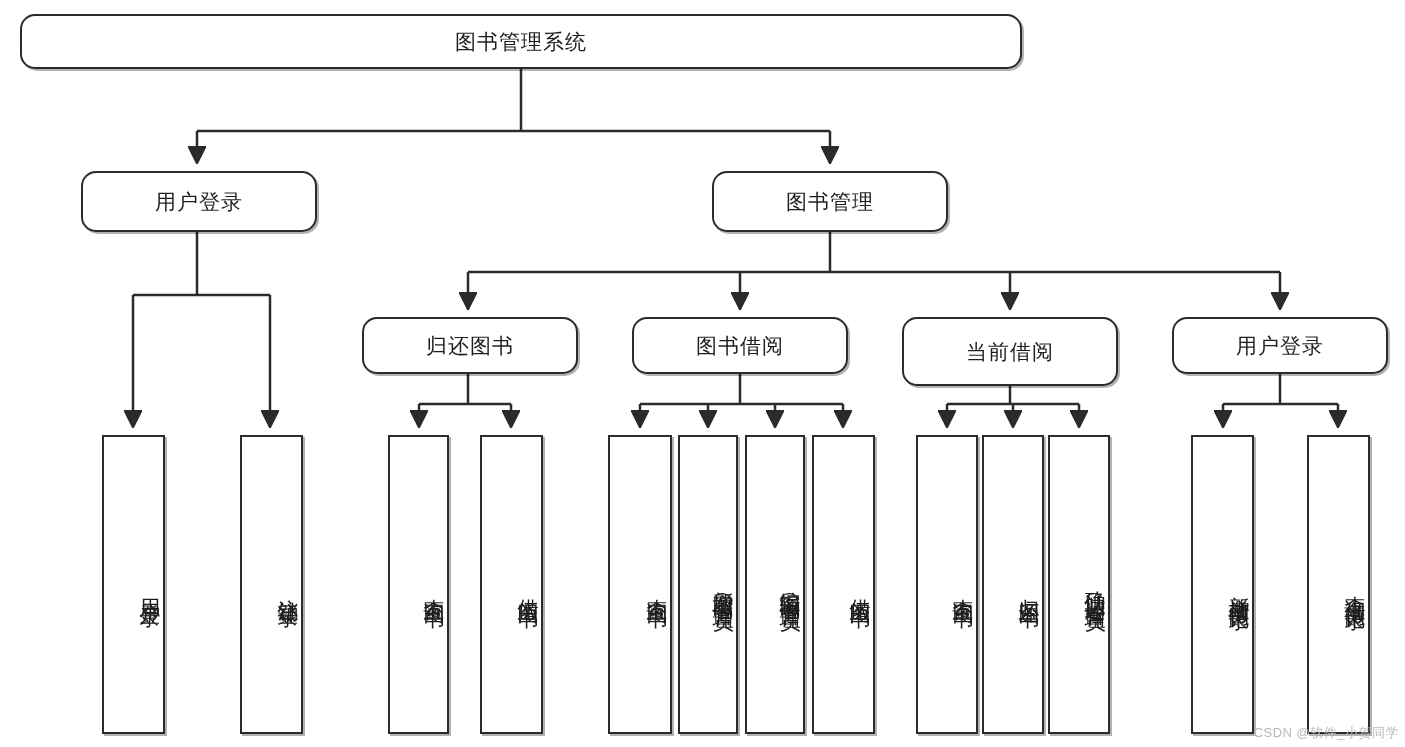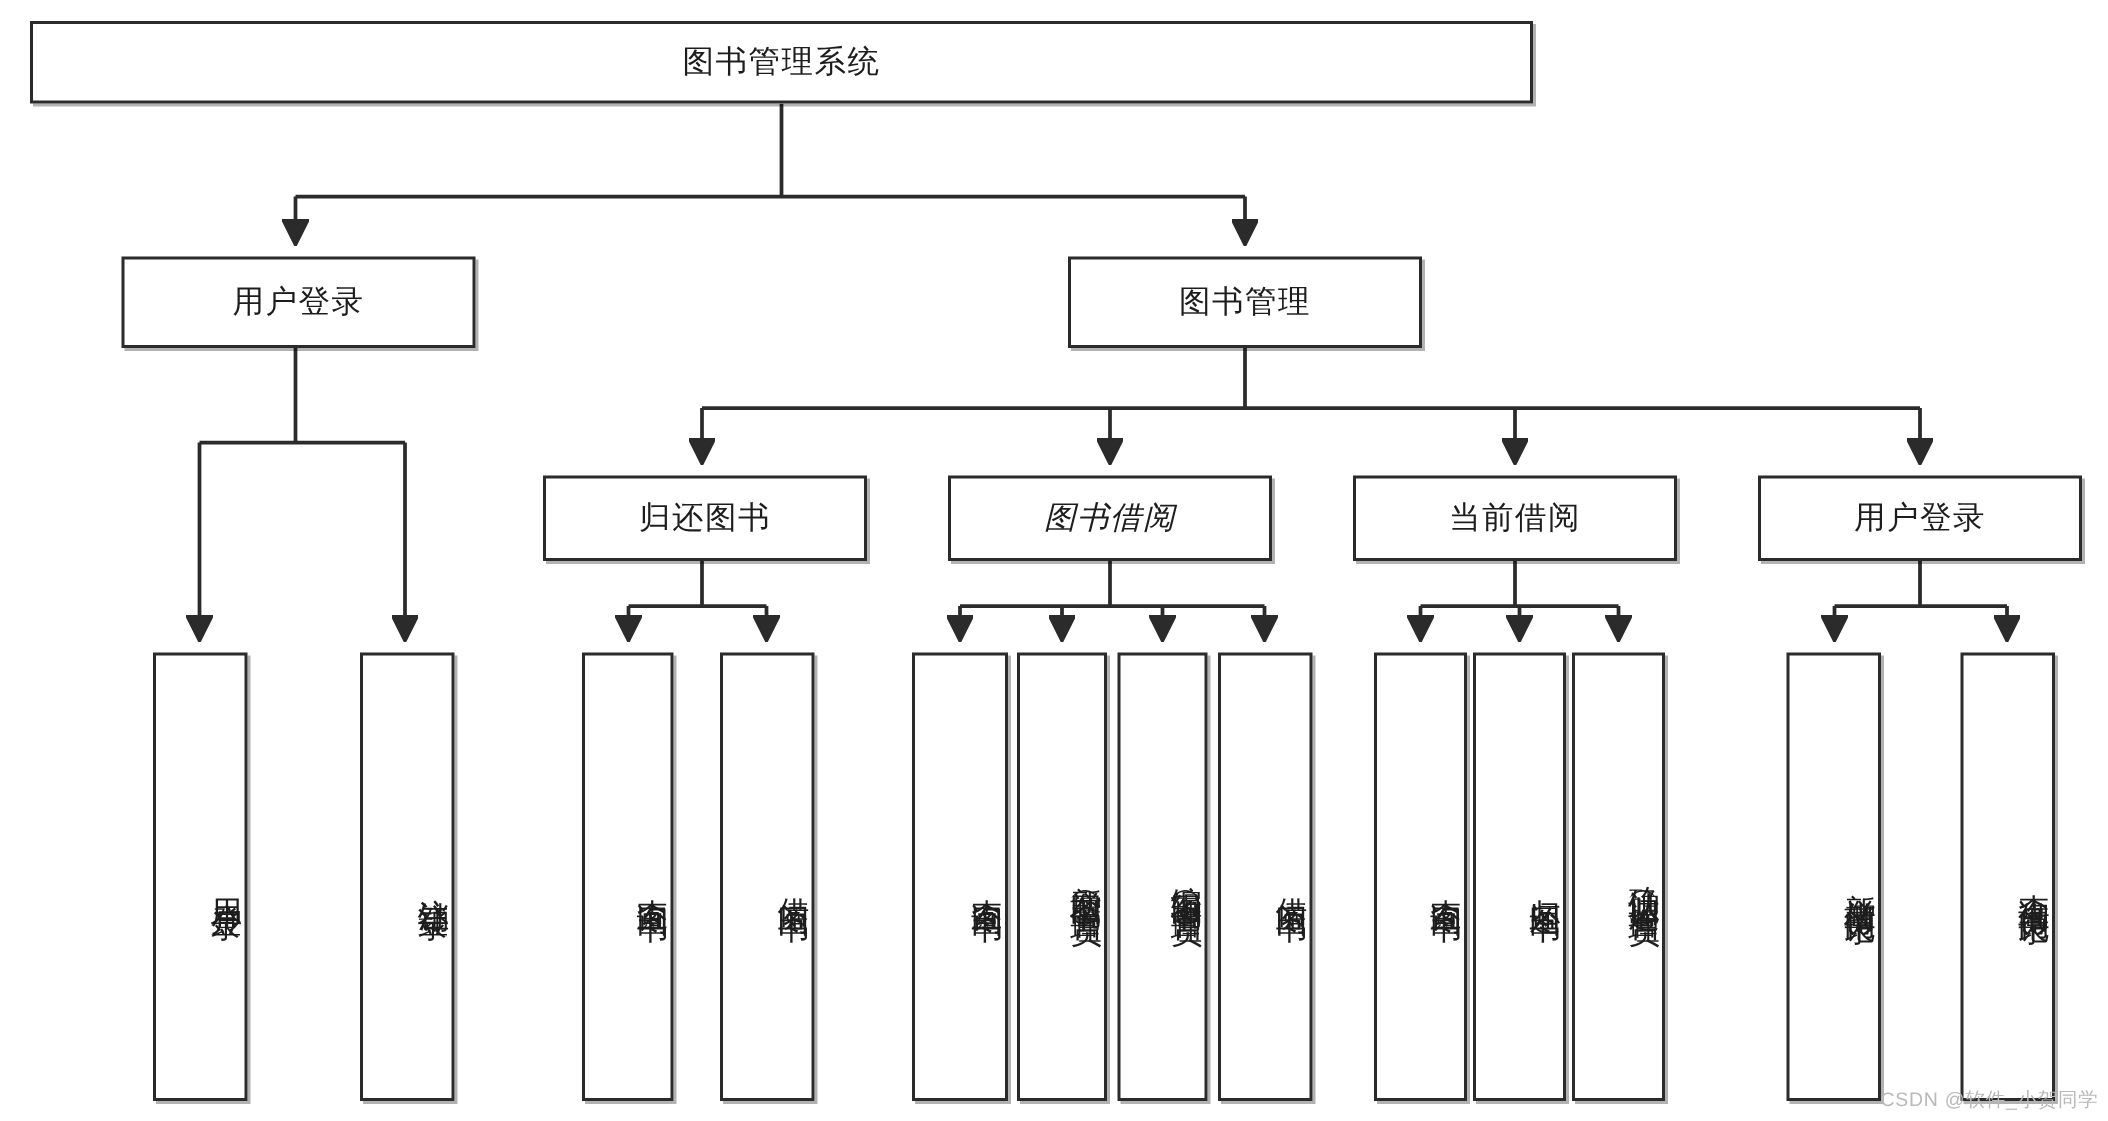--- a/index.html
+++ b/index.html
@@ -11,21 +11,21 @@
   #canvas{position:absolute;left:0;top:0;width:1405px;height:747px;}
   .box{
     position:absolute;
     background:#ffffff;
     border:2px solid #2b2b2b;
     box-sizing:border-box;
     box-shadow:2px 2px 0 rgba(0,0,0,0.30);
     display:flex;align-items:center;justify-content:center;
     color:#1d1d1d;
   }
-  .box.horiz{font-size:21px;line-height:1.2;letter-spacing:1px;}
+  .box.horiz{font-size:21px;line-height:1.2;letter-spacing:1px;border-radius:15px;}
   .box.vert{
     writing-mode:vertical-rl;
     text-orientation:upright;
     font-size:21px;
     line-height:1.25;
     letter-spacing:3px;
     padding-top:6px;
     align-items:flex-start;
     justify-content:center;
   }
@@ -102,25 +102,25 @@
 </div>
 
 <div class="box horiz" style="left:712px;top:171px;width:236px;height:61px;align-items:center;">
   <span>图书管理</span>
 </div>
 
 <div class="box horiz" style="left:362px;top:317px;width:216px;height:57px;">
   <span>归还图书</span>
 </div>
 
-<div class="box horiz" style="left:632px;top:317px;width:216px;height:57px;font-style:italic;">
+<div class="box horiz" style="left:632px;top:317px;width:216px;height:57px;">
   <span>图书借阅</span>
 </div>
 
-<div class="box horiz" style="left:902px;top:317px;width:216px;height:57px;">
+<div class="box horiz" style="left:902px;top:317px;width:216px;height:69px;">
   <span>当前借阅</span>
 </div>
 
 <div class="box horiz" style="left:1172px;top:317px;width:216px;height:57px;">
   <span>用户登录</span>
 </div>
 
 <div class="box vert" style="left:102px;top:435px;width:63px;height:299px;">
   <span>用户登录</span>
 </div>

